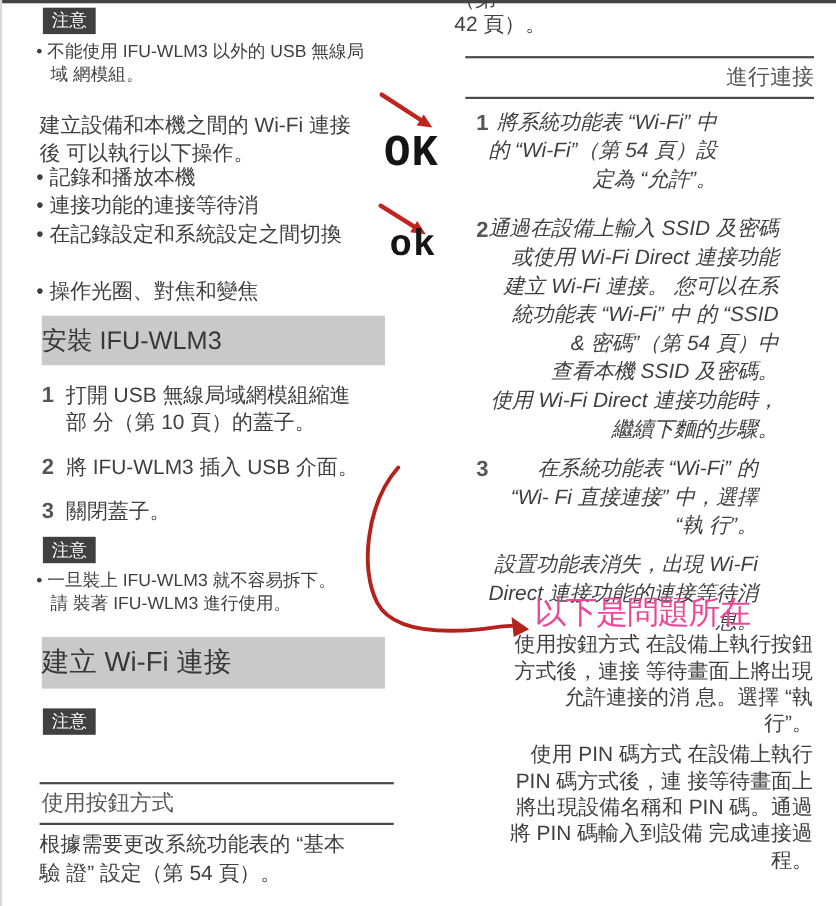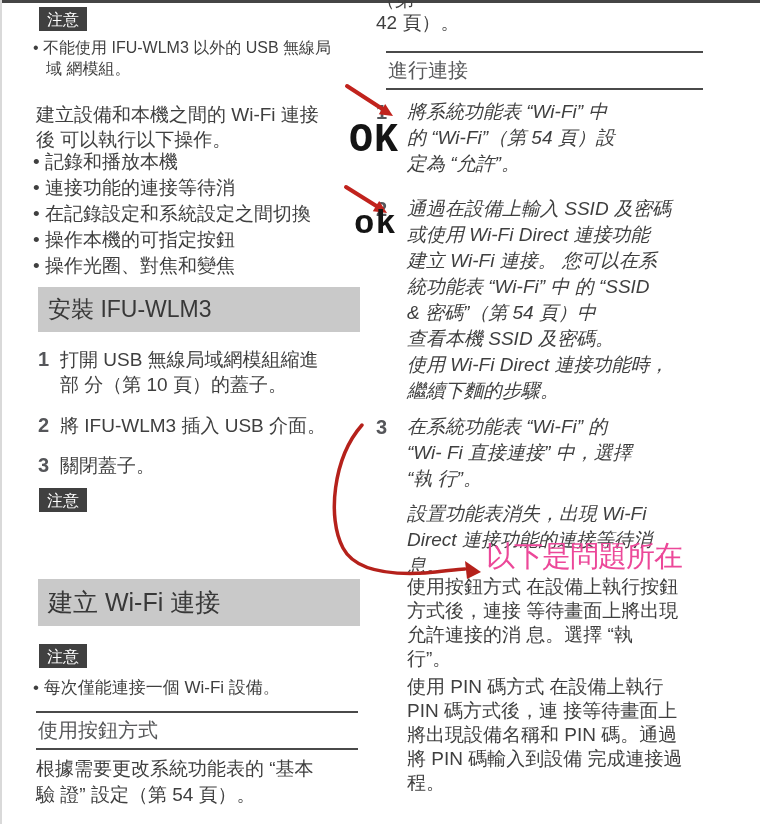--- a/index.html
+++ b/index.html
@@ -6,34 +6,33 @@
   body{
     width:760px;height:824px;position:relative;overflow:hidden;
     background:#ffffff;color:#3f3f3f;
     font-family:"Liberation Sans","DejaVu Sans",sans-serif;
   }
   .top-rule{position:absolute;top:0;left:0;width:760px;height:3px;background:#454545;}
   .left-edge{position:absolute;top:0;left:0;width:2px;height:824px;background:#d9d9d9;}
 
   .col{position:absolute;top:0;height:824px;}
   #col-left{left:33px;width:330px;}
-  #col-right{left:372px;width:332px;}
+  #col-right{left:409px;width:332px;text-align:right;}
   .col > *{position:absolute;left:0;}
 
   .txt{white-space:pre-line;}
   .badge{
     display:inline-block;background:#404040;color:#ffffff;
     font-size:16px;line-height:17px;padding:4px 8px 3px;left:6px;
   }
   .bullet-s{font-size:16px;line-height:21px;width:325px;padding-left:13px;text-indent:-13px;}
   .bullet-m{font-size:19px;line-height:26px;width:330px;padding-left:14px;text-indent:-14px;}
   .para{font-size:19px;line-height:25px;width:322px;left:3px;}
   .secbar{
     background:#c9c9c9;color:#383838;left:5px;width:312px;
-    padding-left:10px;
   }
   .subhead{
     color:#58595b;font-size:20px;line-height:24px;
     border-top:2px solid #4a4a4a;border-bottom:2px solid #4a4a4a;
     padding:5px 0 6px 2px;
   }
   .step{display:flex;left:5px;}
   .step .num{
     font-weight:bold;color:#55565a;font-size:20px;line-height:25px;
     width:22px;flex:0 0 22px;
@@ -69,45 +68,45 @@
   <span class="badge" style="top:7px">注意</span>
   <div class="txt bullet-s" style="top:37px">• 不能使用 IFU-WLM3 以外的 USB 無線局
 域 網模組。</div>
 
   <div class="txt para" style="top:102px">建立設備和本機之間的 Wi-Fi 連接
 後 可以執行以下操作。</div>
 
   <div class="txt bullet-m" style="top:149px">• 記錄和播放本機</div>
   <div class="txt bullet-m" style="top:175px">• 連接功能的連接等待消</div>
   <div class="txt bullet-m" style="top:201px">• 在記錄設定和系統設定之間切換</div>
-  <div class="txt bullet-m" style="top:227px">• 操作本機的可指定按鈕</div>
   <div class="txt bullet-m" style="top:253px">• 操作光圈、對焦和變焦</div>
 
   <div class="secbar" style="top:287px;font-size:23px;line-height:45px;height:45px;">安裝 IFU-WLM3</div>
 
   <div class="step" style="top:347px">
     <span class="num">1</span>
     <span class="txt body">打開 USB 無線局域網模組縮進
 部 分（第 10 頁）的蓋子。</span>
   </div>
   <div class="step" style="top:413px">
     <span class="num">2</span>
     <span class="txt body">將 IFU-WLM3 插入 USB 介面。</span>
   </div>
   <div class="step" style="top:453px">
     <span class="num">3</span>
     <span class="txt body">關閉蓋子。</span>
   </div>
 
   <span class="badge" style="top:488px">注意</span>
+  <div class="txt bullet-s" style="top:518px">• 一旦裝上 IFU-WLM3 就不容易拆下。
+請 裝著 IFU-WLM3 進行使用。</div>
 
   <div class="secbar" style="top:579px;font-size:25px;line-height:47px;height:47px;">建立 Wi-Fi 連接</div>
 
   <span class="badge" style="top:644px">注意</span>
-  <div class="txt bullet-s" style="top:677px;font-size:17px;">• 每次僅能連接一個 Wi-Fi 設備。</div>
 
   <div class="subhead" style="top:711px;left:3px;width:320px;">使用按鈕方式</div>
 
   <div class="txt para" style="top:756px;line-height:26px;">根據需要更改系統功能表的 “基本
 驗 證” 設定（第 54 頁）。</div>
 </div>
 
 <div id="col-right" class="col">
   <div class="frag-clip">（第</div>
   <div style="top:11px;left:4px;font-size:19px;line-height:24px;">42 頁）。</div>

